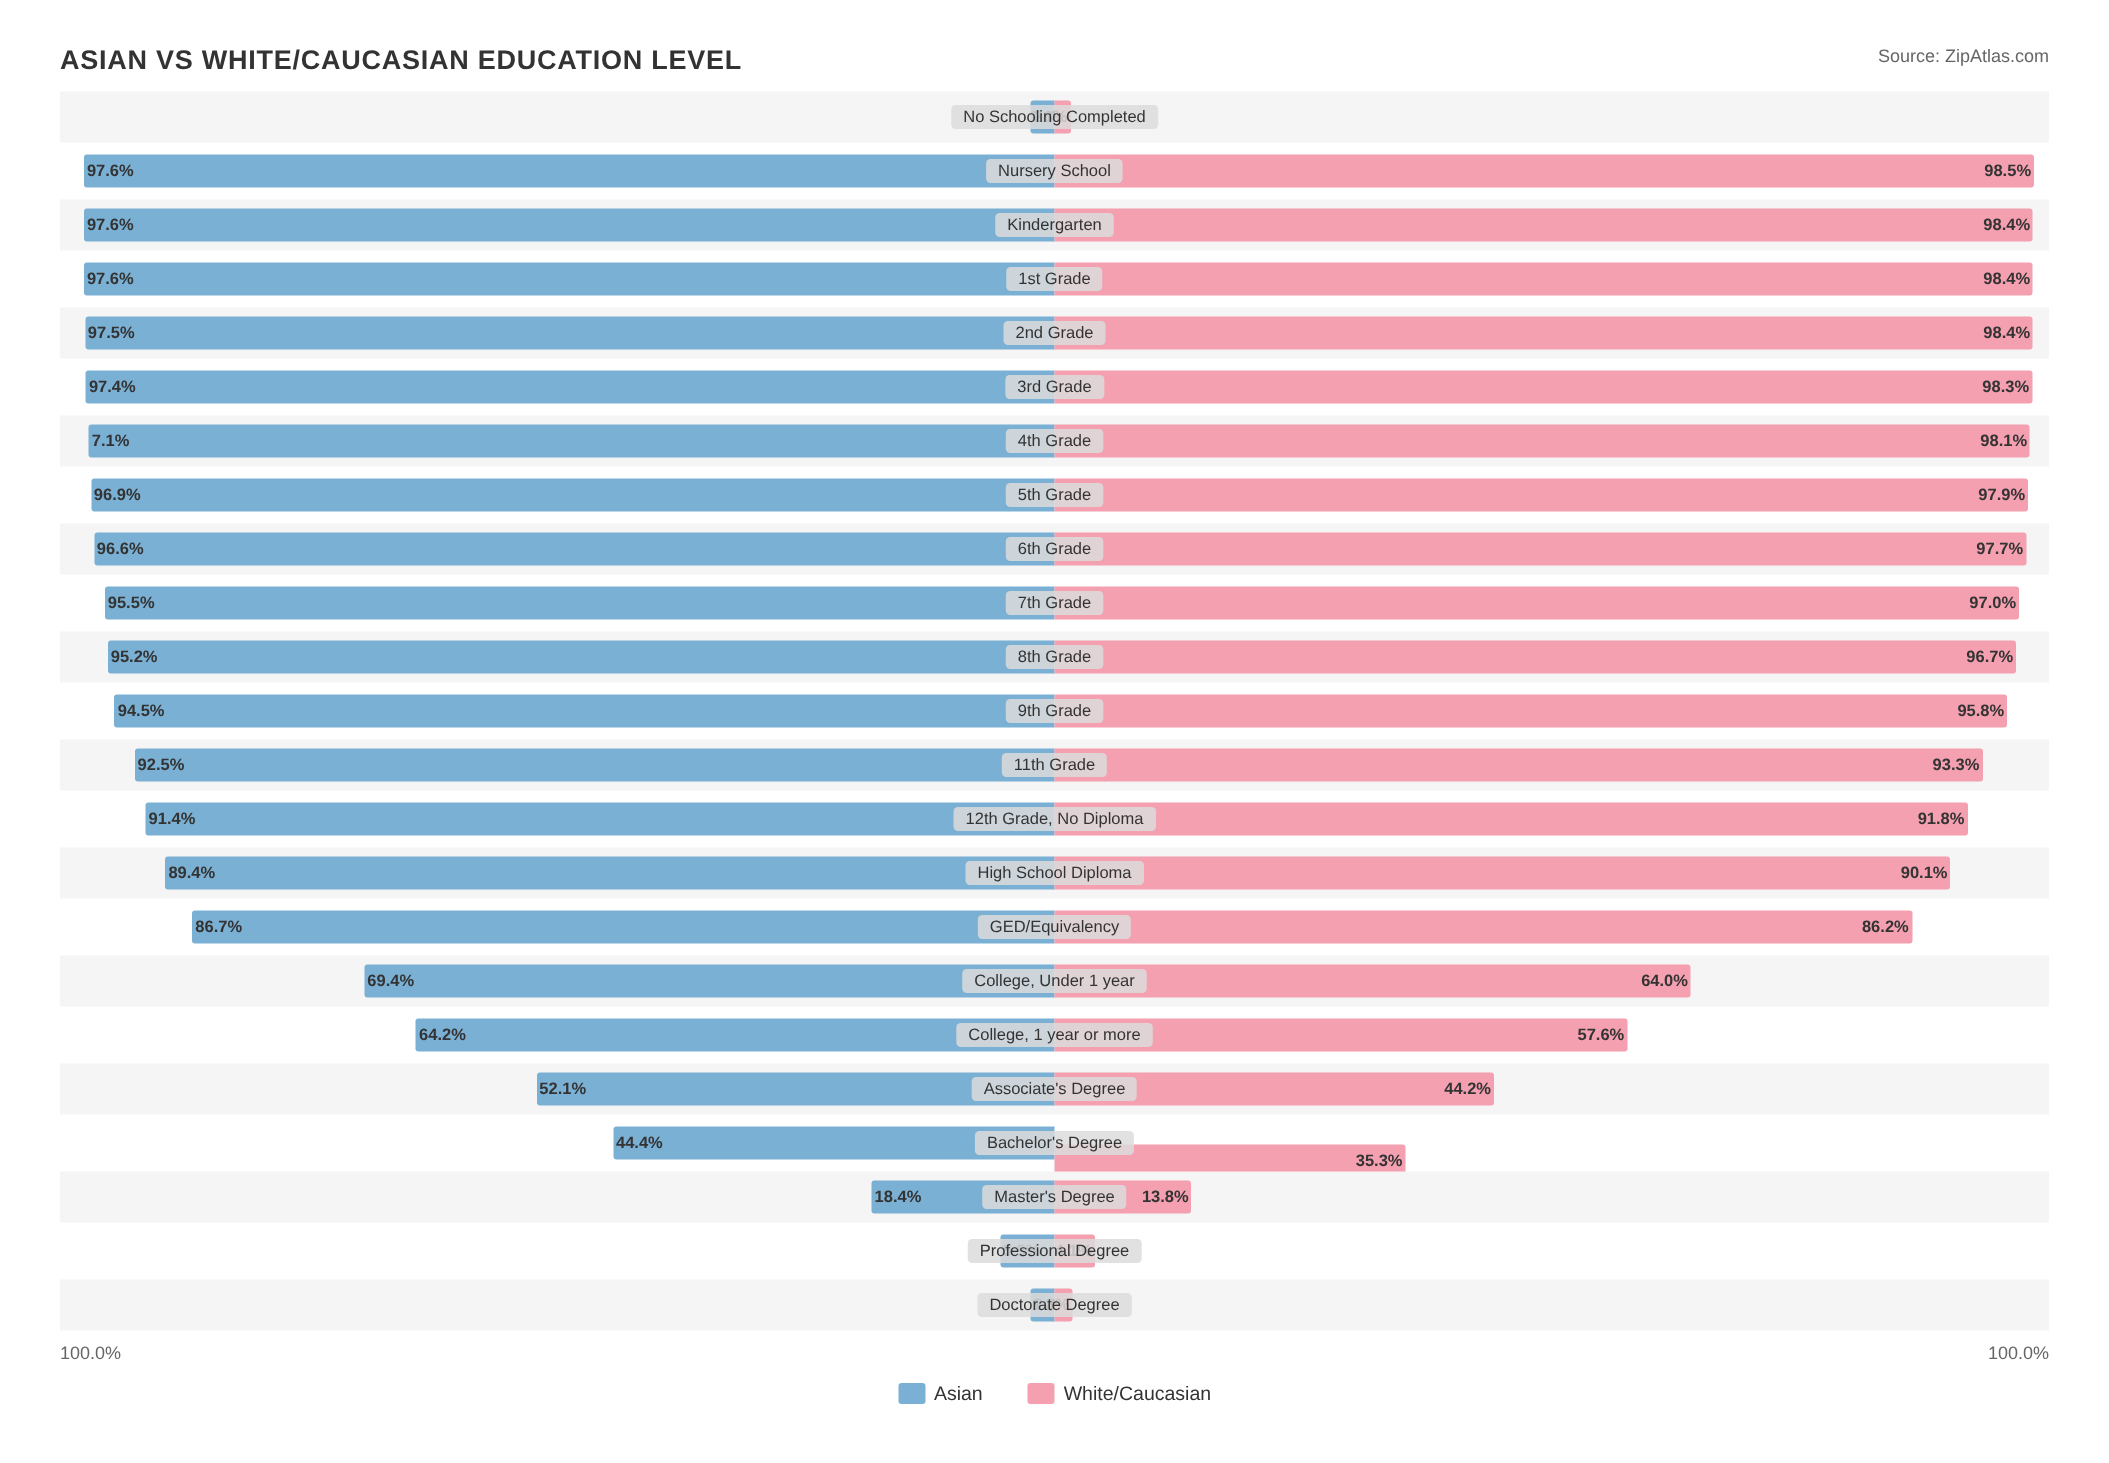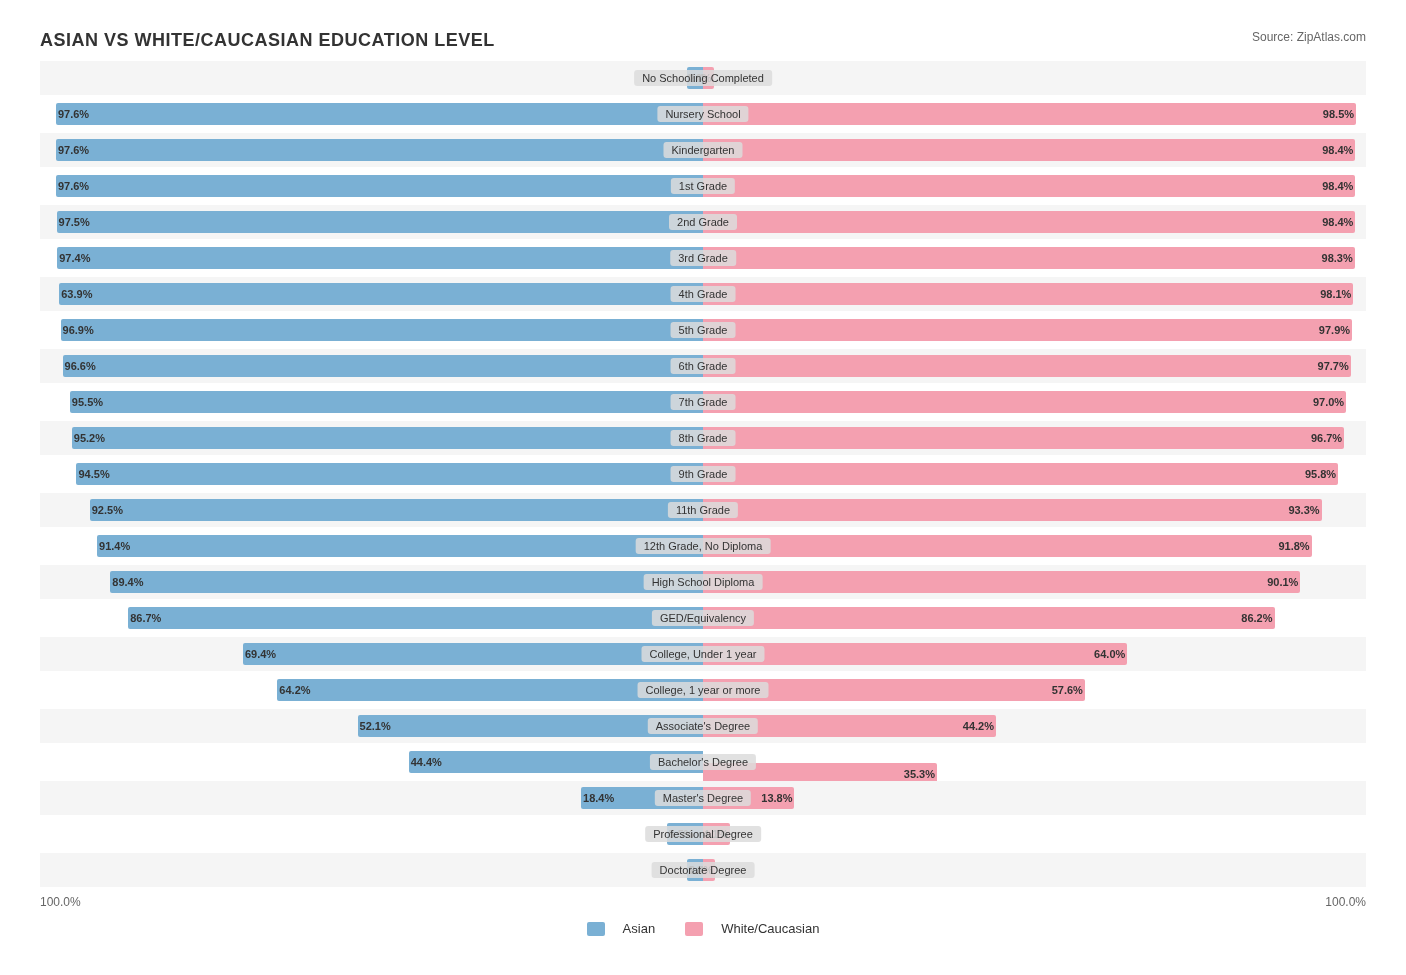--- a/index.html
+++ b/index.html
@@ -124,21 +124,21 @@
     }
     .legend {
       display: flex;
       justify-content: center;
       gap: 30px;
       margin-top: 12px;
     }
     .legend-item {
       display: flex;
       align-items: center;
-      gap: 18px;
+      gap: 6px;
       font-size: 13px;
       color: #333;
     }
     .legend-box {
       width: 18px;
       height: 14px;
       border-radius: 2px;
     }
     .legend-blue { background: #7ab0d4; }
     .legend-pink { background: #f4a0b0; }
@@ -225,21 +225,21 @@
         <div class="center-label">3rd Grade</div>
         <div class="right-side">
           <div class="bar-pink" style="width: 98.3%; position: relative;">
             <span class="label-right">98.3%</span>
           </div>
         </div>
       </div>
       <div class="bar-row">
         <div class="left-side">
           <div class="bar-blue" style="width: 97.1%; position: relative;">
-            <span class="label-left">63.9%</span>
+            <span class="label-left">7.1%</span>
           </div>
         </div>
         <div class="center-label">4th Grade</div>
         <div class="right-side">
           <div class="bar-pink" style="width: 98.1%; position: relative;">
             <span class="label-right">98.1%</span>
           </div>
         </div>
       </div>
       <div class="bar-row">

